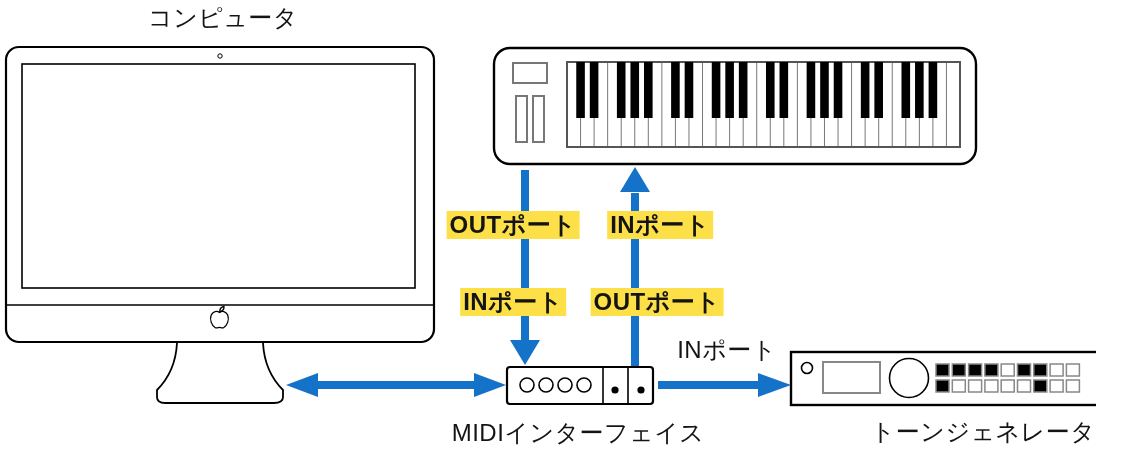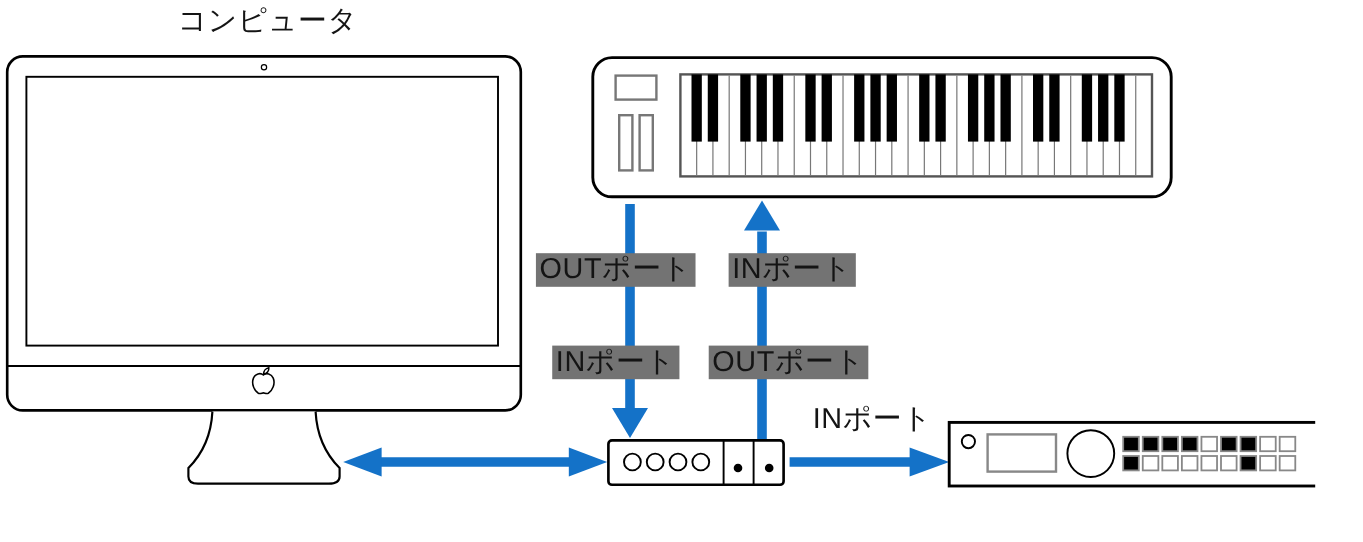--- a/index.html
+++ b/index.html
@@ -6,21 +6,21 @@
   .stage{
     position:relative;width:1096px;height:452px;background:#ffffff;
     font-family:"Liberation Sans","DejaVu Sans",sans-serif;color:#111;
     overflow:hidden;
   }
   .stage svg{position:absolute;left:0;top:0;}
   .lbl{
     position:absolute;white-space:nowrap;font-size:24px;line-height:1.15;
     transform:translateX(-50%);color:#141414;letter-spacing:0.5px;
   }
-  .over-line{background:#737373;padding:0 3px;}
+  .over-line{background:#fde047;padding:0 3px;font-weight:bold;}
 </style>
 </head>
 <body>
 
 <div class="stage">
 
   <svg width="1136" height="452" viewBox="0 0 1136 452">
 
     <g stroke="#1472C8" fill="#1472C8">
 
@@ -160,13 +160,15 @@
   </svg>
 
   <div class="lbl" style="left:223px;top:4px;">コンピュータ</div>
 
   <div class="lbl over-line" style="left:513px;top:211px;">OUTポート</div>
   <div class="lbl over-line" style="left:660px;top:211px;">INポート</div>
   <div class="lbl over-line" style="left:513px;top:288px;">INポート</div>
   <div class="lbl over-line" style="left:657px;top:288px;">OUTポート</div>
   <div class="lbl" style="left:727px;top:336px;">INポート</div>
 
+  <div class="lbl" style="left:578px;top:419px;">MIDIインターフェイス</div>
+  <div class="lbl" style="left:983px;top:418px;">トーンジェネレータ</div>
 </div>
 
 </body></html>

